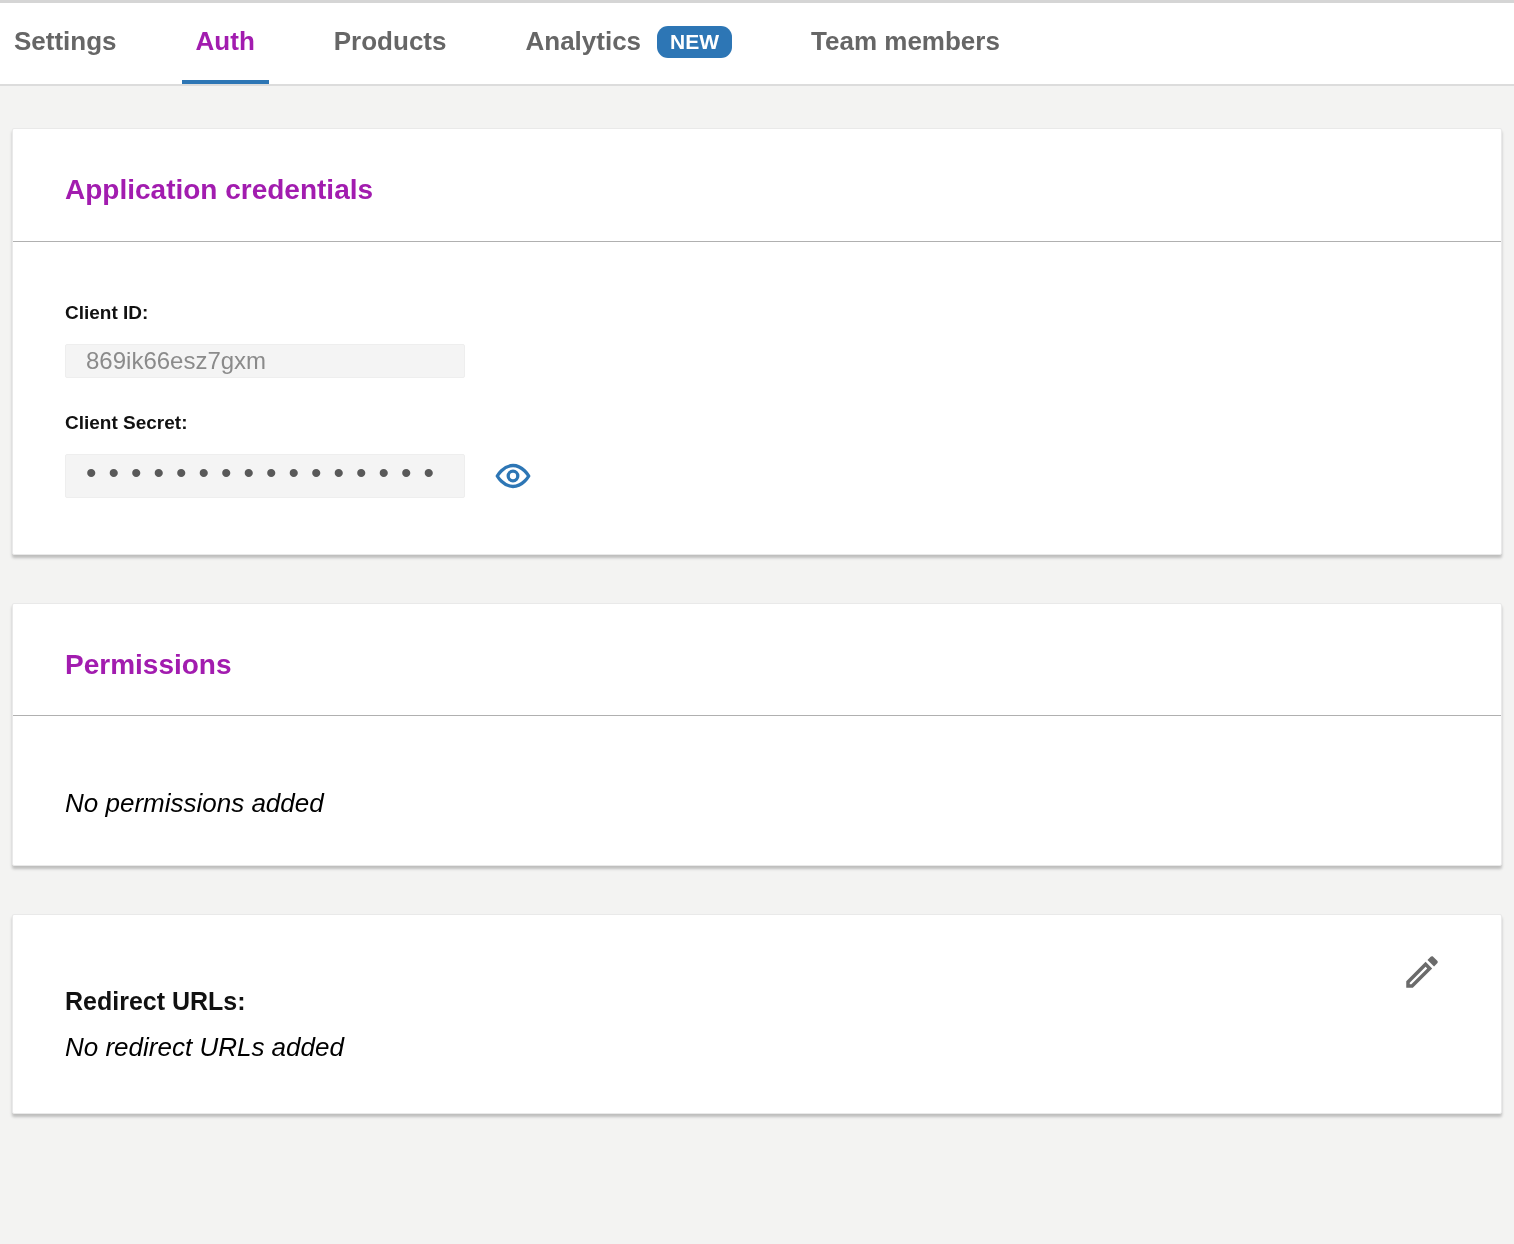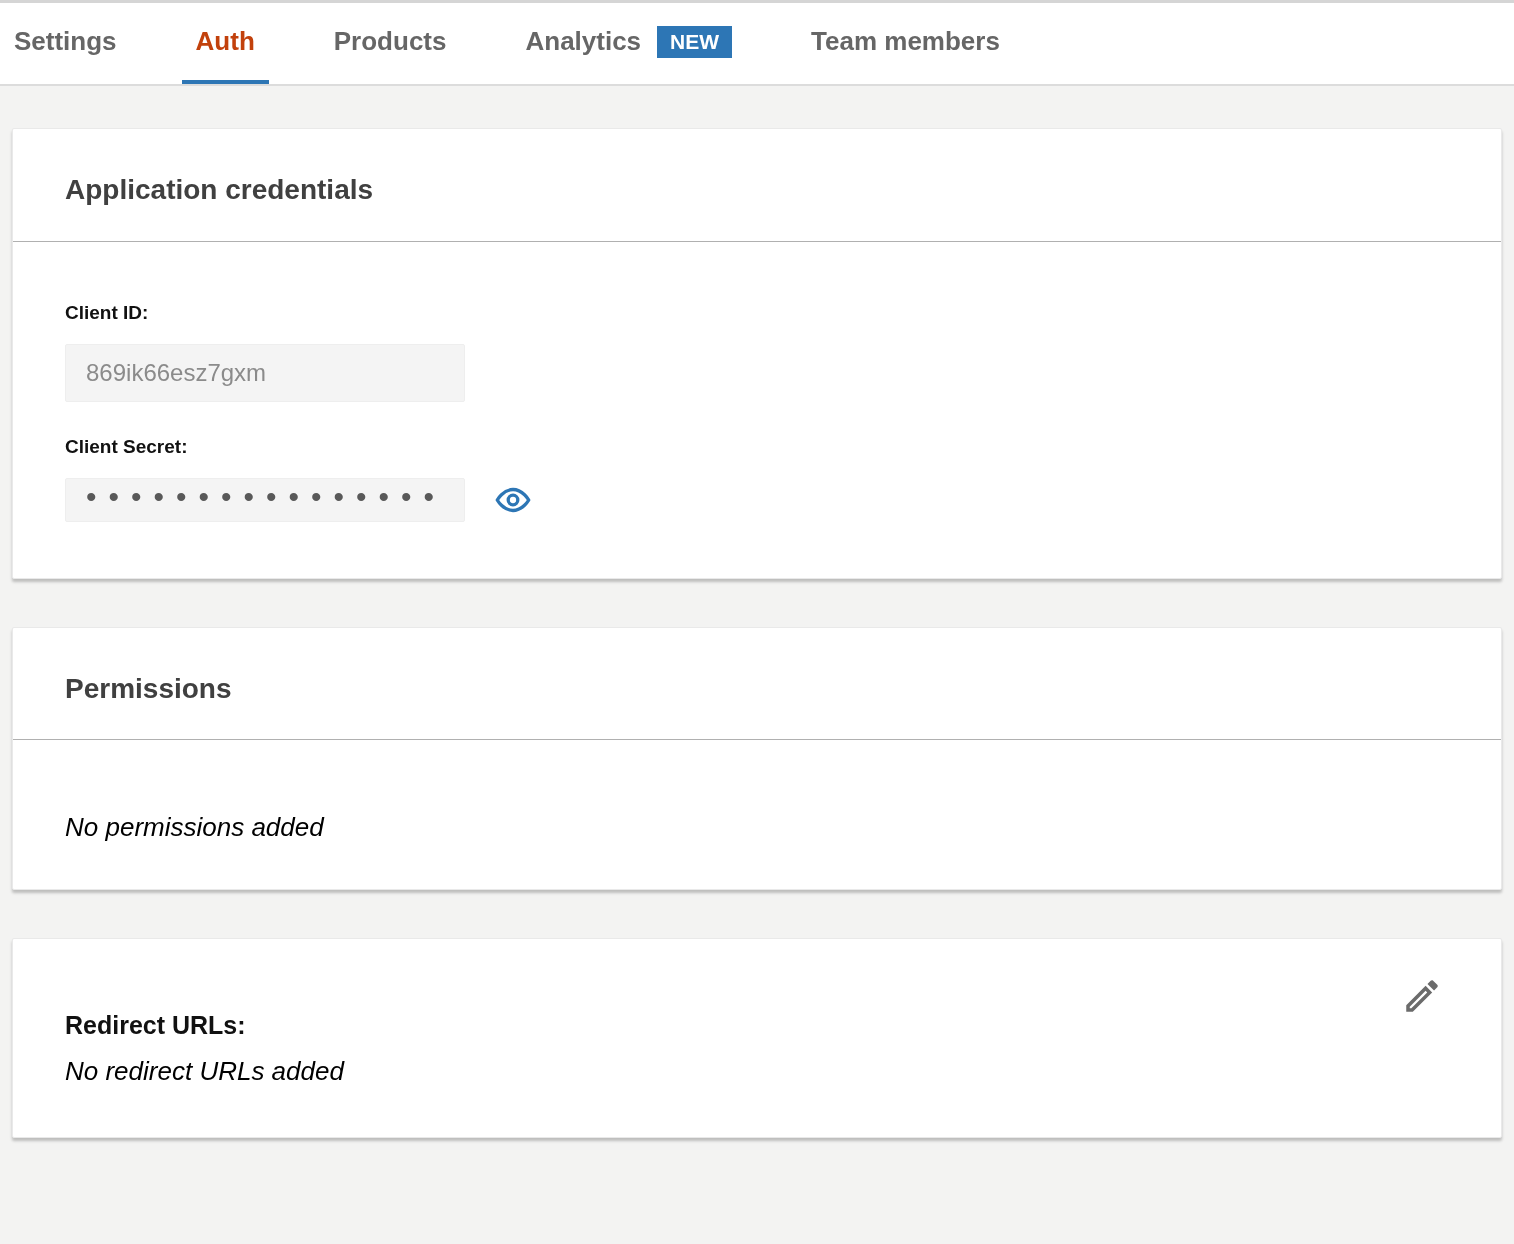--- a/index.html
+++ b/index.html
@@ -27,63 +27,63 @@
     padding: 0 14px;
     margin-right: 51px;
     font-size: 26px;
     font-weight: 700;
     color: #666666;
     border-bottom: 4px solid transparent;
     cursor: pointer;
     white-space: nowrap;
   }
   .tab.active {
-    color: #c2410c;
+    color: #a21caf;
     border-bottom-color: #2d76b5;
   }
   .badge {
     margin-left: 16px;
     background: #2d76b5;
     color: #ffffff;
     font-size: 21px;
     font-weight: 700;
     padding: 5px 13px 6px;
-    border-radius: 0;
+    border-radius: 11px;
     line-height: 1;
   }
 
   
   .content { padding: 42px 12px 0; }
   .card {
     background: #ffffff;
     border: 1px solid #e9e9e9;
     border-radius: 2px;
     box-shadow: 0 3px 3px rgba(0,0,0,0.22);
     margin-bottom: 48px;
   }
   .card-header { padding: 44px 52px 34px; border-bottom: 1px solid #b0b0b0; }
   .card-title {
     margin: 0;
     font-size: 28px;
     font-weight: 700;
-    color: #404040;
+    color: #a21caf;
     line-height: 1.2;
   }
   .card-body { padding: 60px 52px 56px; }
 
   
   .field-label {
     font-size: 19px;
     font-weight: 700;
     color: #111111;
     margin-bottom: 20px;
   }
   .field-box {
     width: 400px;
-    height: 58px;
+    height: 34px;
     background: #f4f4f4;
     border: 1px solid #eeeeee;
     border-radius: 2px;
     display: flex;
     align-items: center;
     padding-left: 20px;
     font-size: 24px;
     color: #8b8b8b;
   }
   .spacer-34 { height: 34px; }

